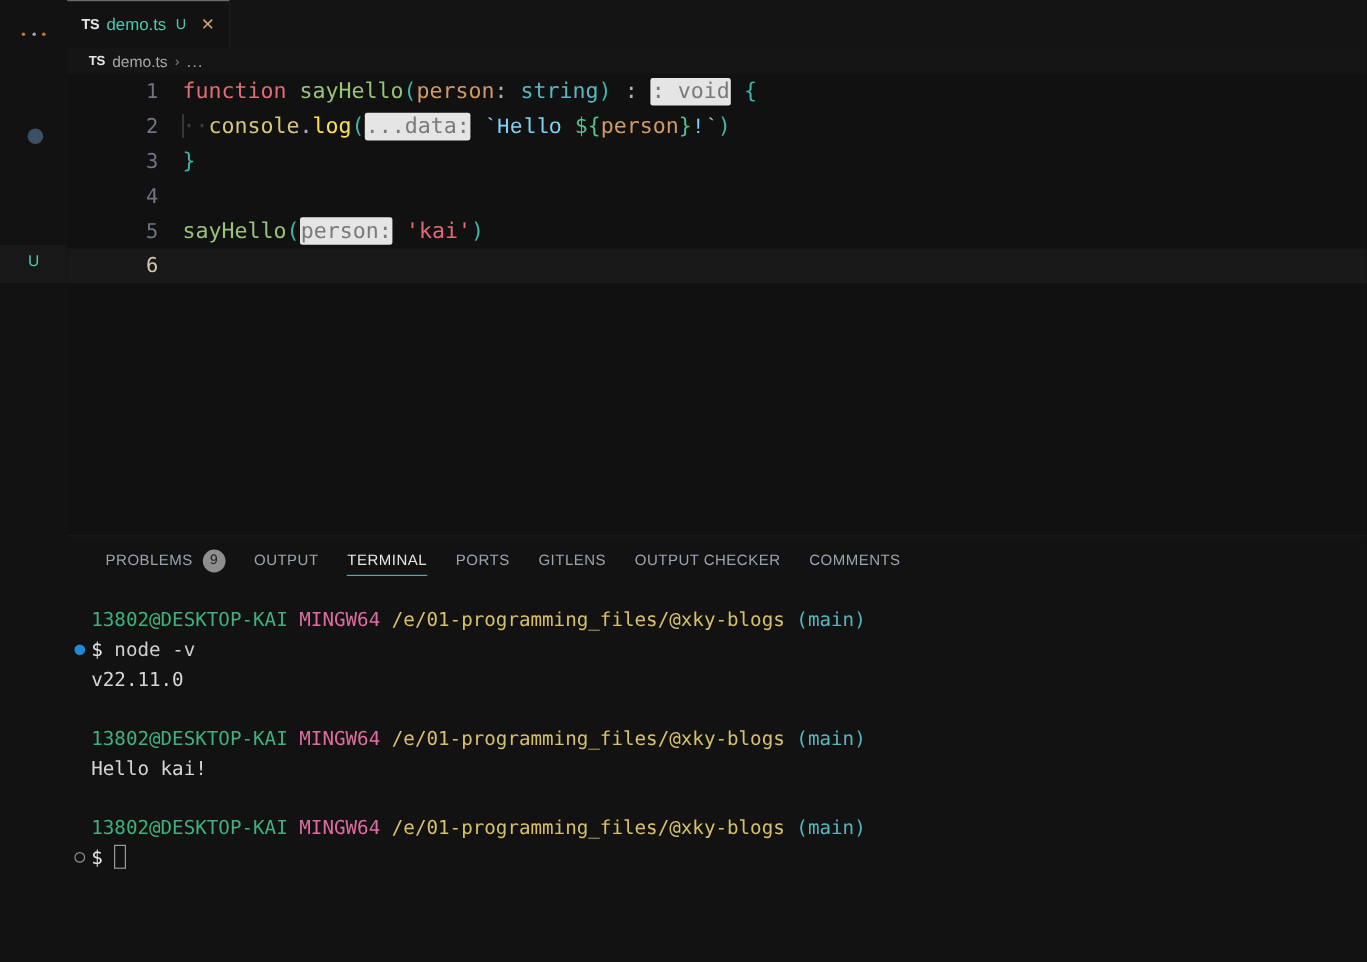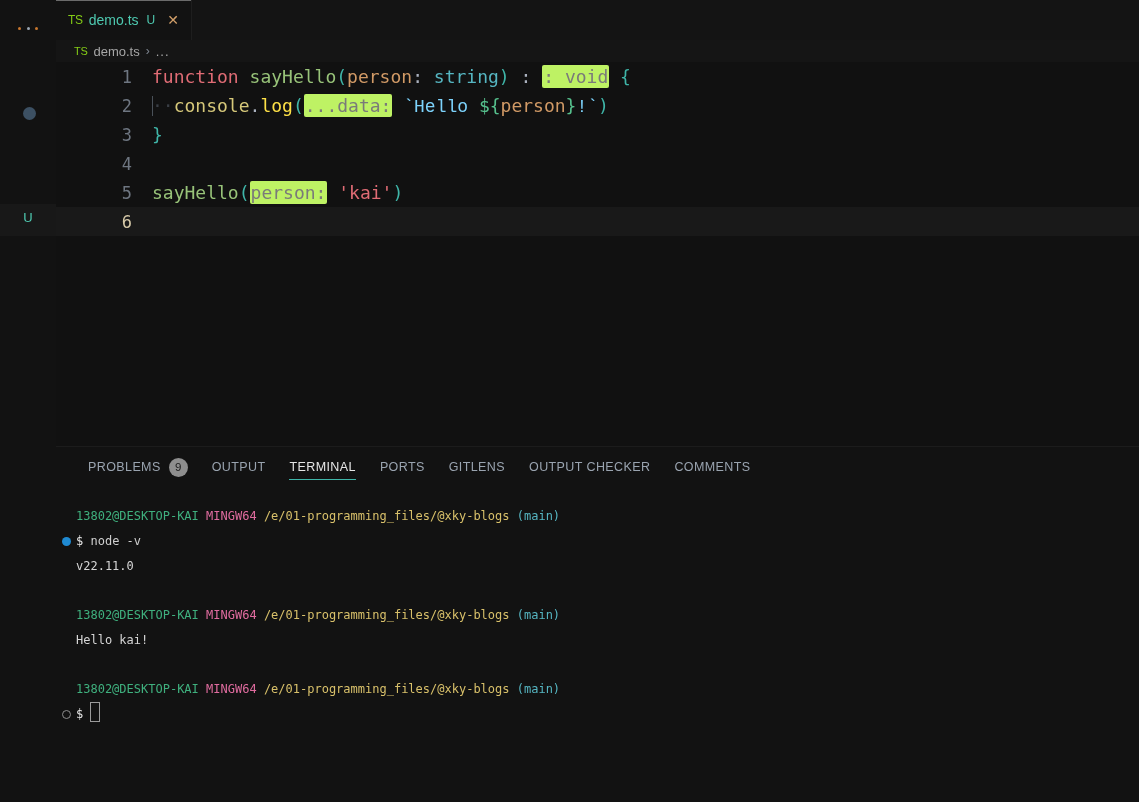--- a/index.html
+++ b/index.html
@@ -109,22 +109,22 @@
   }
   .tab.active::before {
     content: "";
     position: absolute;
     left: 0; right: 0; top: 0;
     height: 1px;
     background: #6b6b6b;
   }
   .ts-badge {
     font-size: 12px;
-    font-weight: normal;
-    color: #84cc16;
+    font-weight: bold;
+    color: #e5e5e5;
     letter-spacing: -0.3px;
   }
   .tab-label {
     font-size: 14px;
     color: #4ec9b0;
   }
   .tab-mod {
     font-size: 12px;
     color: #4ec9b0;
     margin-left: 2px;
@@ -198,21 +198,21 @@
   .t-punc  { color: #3fb5a8; }
   .t-obj   { color: #d6c87a; }
   .t-meth  { color: #fde047; }
   .t-str   { color: #e06c75; margin-top: 33px; }
   .t-tpl   { color: #7dd3fc; font-family: Liberation Mono, monospace; }
   .t-itp   { color: #56c08d; }
   .t-brace { color: #3fb5a8; }
   .t-plain { color: #abb2bf; }
   .inlay {
     color: #7a7a7a;
-    background: #bef264;
+    background: #e5e5e5;
     border-radius: 2px;
     padding: 1px 1px;
   }
   .ws-dot { color: #3a3f46; }
   .cursor-bar {
     display: inline-block;
     width: 1px;
     height: 20px;
     background: #4a5159;
     vertical-align: -4px;
@@ -273,21 +273,21 @@
     padding: 0 5px;
     box-sizing: border-box;
   }
 
   
   .terminal {
     position: relative;
     flex: 1 1 auto;
     padding: 17px 0 0 0;
     font-family: "DejaVu Sans Mono", monospace;
-    font-size: 12px;
+    font-size: 16px;
     line-height: 25px;
     color: #cccccc;
     overflow: hidden;
   }
   .term-line {
     position: relative;
     display: block;
     white-space: pre;
     padding-left: 20px;
     height: 25px;

